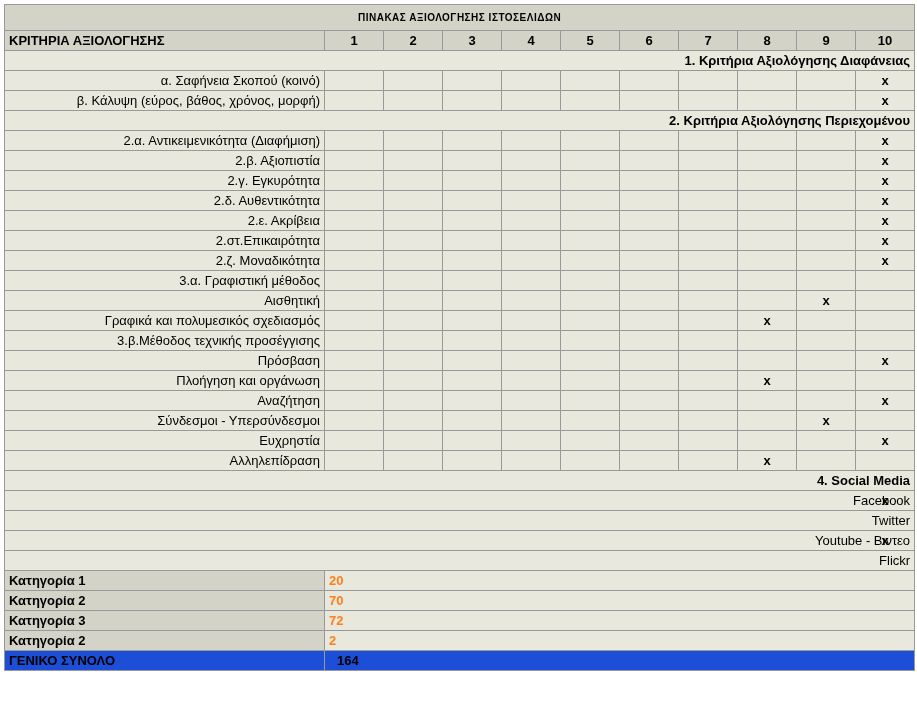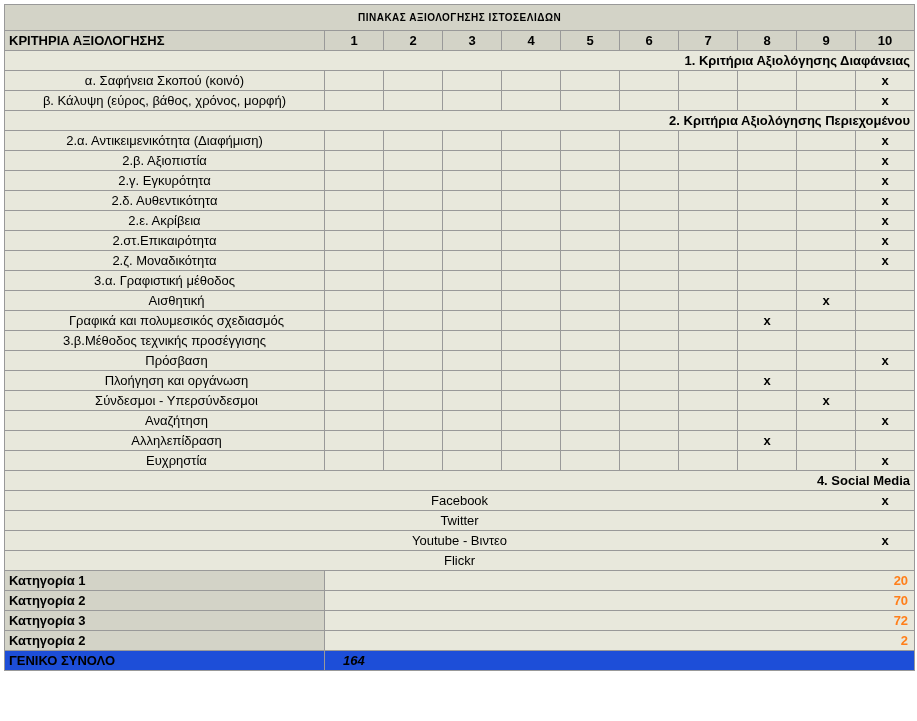--- a/index.html
+++ b/index.html
@@ -47,42 +47,41 @@
     text-align: right;
   }
   .data-row td {
     background: #e8e8dc;
   }
   .data-row td.num {
     text-align: center;
     font-weight: bold;
   }
   .data-row td.label {
-    text-align: center;
+    text-align: right;
   }
   .indent { padding-left: 28px !important; }
   .cat-row td.label {
     background: #d3d3c7;
     font-weight: bold;
   }
   .cat-row td.valcell {
     background: #e8e8dc;
-    text-align: right;
+    text-align: left;
     color: #ff7f1a;
     font-weight: bold;
     padding-right: 6px;
   }
   .total-row td {
     background: #1d4ed8;
     font-weight: bold;
   }
   .total-row td.valcell {
     text-align: left;
-    padding-left: 18px;
-    font-style: italic;
+    padding-left: 12px;
   }
   col.crit { width: 320px; }
   col.num  { width: 59px; }
 </style>
 </head>
 <body>
 
 <table>
   <colgroup>
     <col class="crit">
@@ -311,34 +310,47 @@
         <td class="num"></td>
         <td class="num"></td>
         <td class="num"></td>
         <td class="num"></td>
         <td class="num"></td>
         <td class="num">x</td>
         <td class="num"></td>
         <td class="num"></td>
       </tr>
       <tr class="data-row">
+        <td class="label indent">Αναζήτηση</td>
+        <td class="num"></td>
+        <td class="num"></td>
+        <td class="num"></td>
+        <td class="num"></td>
+        <td class="num"></td>
+        <td class="num"></td>
+        <td class="num"></td>
+        <td class="num"></td>
+        <td class="num"></td>
+        <td class="num">x</td>
+      </tr>
+      <tr class="data-row">
         <td class="label indent">Σύνδεσμοι - Υπερσύνδεσμοι</td>
         <td class="num"></td>
         <td class="num"></td>
         <td class="num"></td>
         <td class="num"></td>
         <td class="num"></td>
         <td class="num"></td>
         <td class="num"></td>
         <td class="num"></td>
         <td class="num">x</td>
         <td class="num"></td>
       </tr>
       <tr class="data-row">
-        <td class="label indent">Αναζήτηση</td>
+        <td class="label indent">Ευχρηστία</td>
         <td class="num"></td>
         <td class="num"></td>
         <td class="num"></td>
         <td class="num"></td>
         <td class="num"></td>
         <td class="num"></td>
         <td class="num"></td>
         <td class="num"></td>
         <td class="num"></td>
         <td class="num">x</td>
@@ -348,33 +360,20 @@
         <td class="num"></td>
         <td class="num"></td>
         <td class="num"></td>
         <td class="num"></td>
         <td class="num"></td>
         <td class="num"></td>
         <td class="num"></td>
         <td class="num">x</td>
         <td class="num"></td>
         <td class="num"></td>
-      </tr>
-      <tr class="data-row">
-        <td class="label indent">Ευχρηστία</td>
-        <td class="num"></td>
-        <td class="num"></td>
-        <td class="num"></td>
-        <td class="num"></td>
-        <td class="num"></td>
-        <td class="num"></td>
-        <td class="num"></td>
-        <td class="num"></td>
-        <td class="num"></td>
-        <td class="num">x</td>
       </tr>
       <tr class="section-row">
         <td colspan="11">4. Social Media</td>
       </tr>
       <tr class="data-row">
         <td class="label" colspan="11" style="position: relative;">Facebook<span style="position: absolute; left: 876.5px; font-weight: bold;">x</span></td>
       </tr>
       <tr class="data-row">
         <td class="label" colspan="11" style="position: relative;">Twitter</td>
       </tr>

